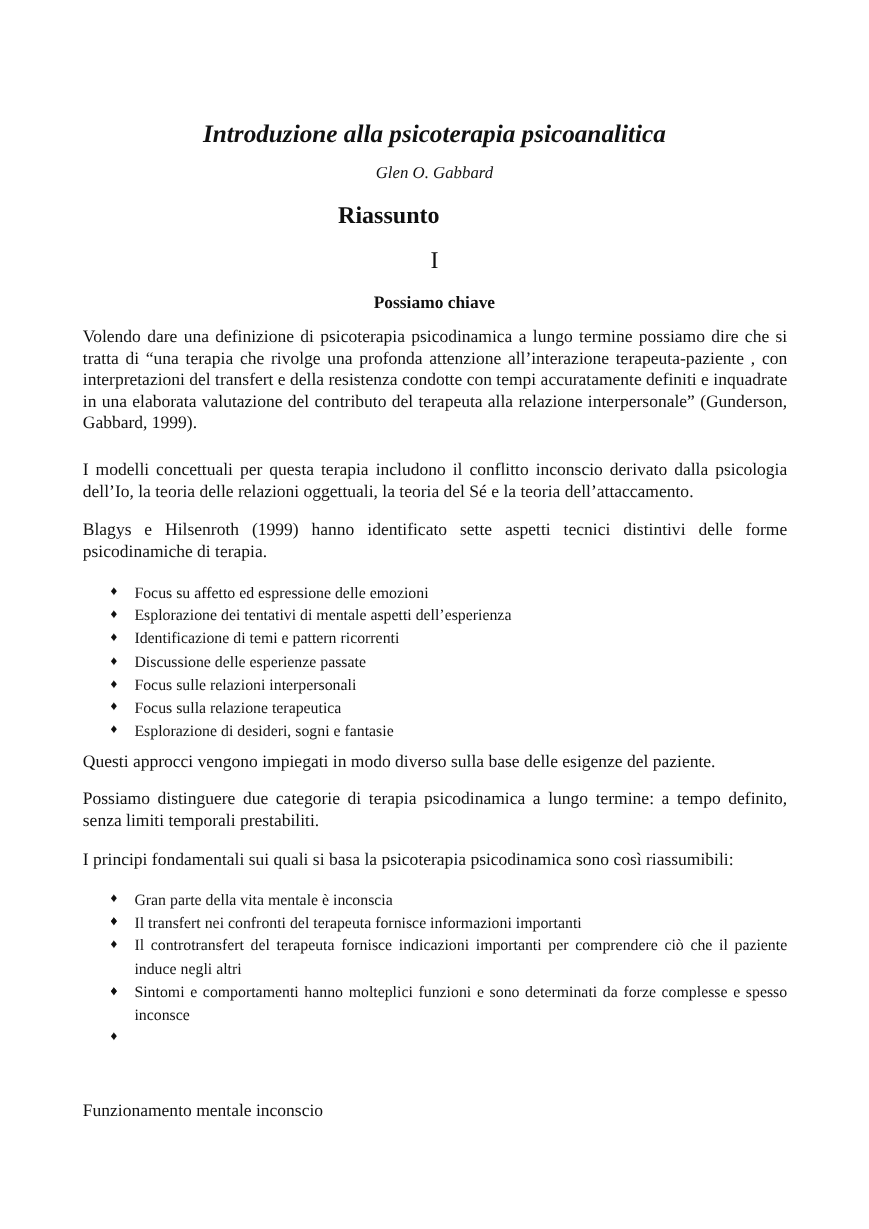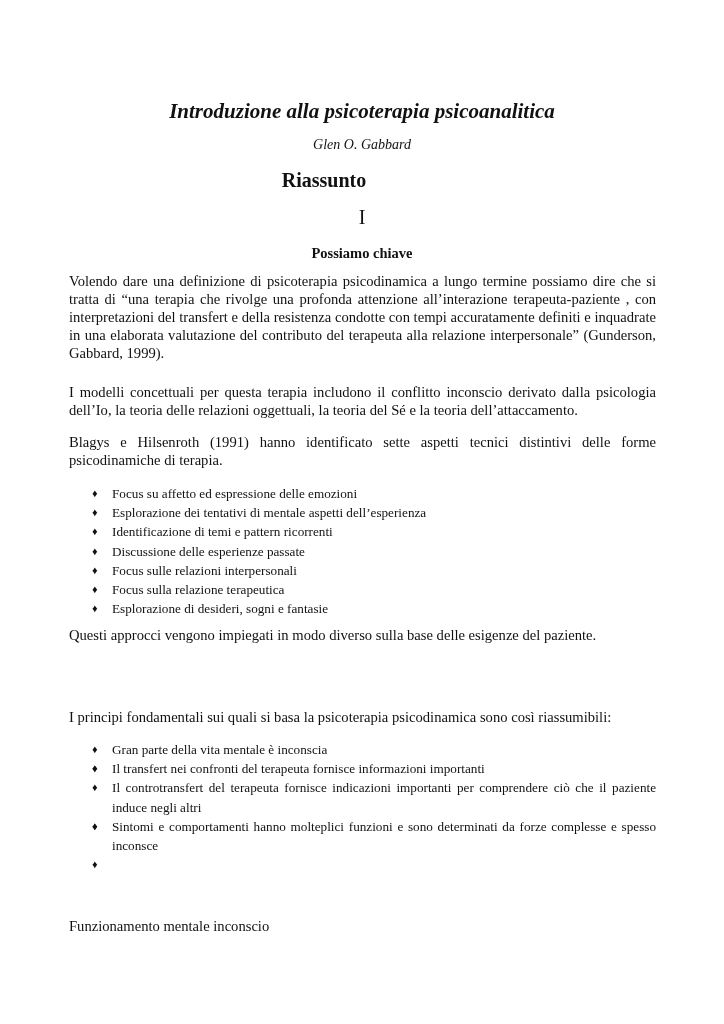--- a/index.html
+++ b/index.html
@@ -46,35 +46,38 @@
   <div class="doc-chapter">I</div>
   <div class="doc-section">Possiamo chiave</div>
 
   <div class="body" style="top:260px;">
     <p class="para">Volendo dare una definizione di psicoterapia psicodinamica a lungo termine possiamo dire che si tratta di “una terapia che rivolge una profonda attenzione all’interazione terapeuta-paziente , con interpretazioni del transfert e della resistenza condotte con tempi accuratamente definiti e inquadrate in una elaborata valutazione del contributo del terapeuta alla relazione interpersonale” (Gunderson, Gabbard, 1999).</p>
   </div>
   <div class="body" style="top:371px;">
     <p class="para">I modelli concettuali per questa terapia includono il conflitto inconscio derivato dalla psicologia dell’Io, la teoria delle relazioni oggettuali, la teoria del Sé e la teoria dell’attaccamento.</p>
   </div>
   <div class="body" style="top:421px;">
-    <p class="para">Blagys e Hilsenroth (1991) hanno identificato sette aspetti tecnici distintivi delle forme psicodinamiche di terapia.</p>
+    <p class="para">Blagys e Hilsenroth (1999) hanno identificato sette aspetti tecnici distintivi delle forme psicodinamiche di terapia.</p>
   </div>
 
   <ul class="list" style="top:472px;">
     <li><span class="bullet">♦</span><span>Focus su affetto ed espressione delle emozioni</span></li>
     <li><span class="bullet">♦</span><span>Esplorazione dei tentativi di mentale aspetti dell’esperienza</span></li>
     <li><span class="bullet">♦</span><span>Identificazione di temi e pattern ricorrenti</span></li>
     <li><span class="bullet">♦</span><span>Discussione delle esperienze passate</span></li>
     <li><span class="bullet">♦</span><span>Focus sulle relazioni interpersonali</span></li>
     <li><span class="bullet">♦</span><span>Focus sulla relazione terapeutica</span></li>
     <li><span class="bullet">♦</span><span>Esplorazione di desideri, sogni e fantasie</span></li>
   </ul>
 
   <div class="body" style="top:614px;">
     <p class="para">Questi approcci vengono impiegati in modo diverso sulla base delle esigenze del paziente.</p>
+  </div>
+  <div class="body" style="top:645px;">
+    <p class="para">Possiamo distinguere due categorie di terapia psicodinamica a lungo termine: a tempo definito, senza limiti temporali prestabiliti.</p>
   </div>
   <div class="body" style="top:696px;">
     <p class="para">I principi fondamentali sui quali si basa la psicoterapia psicodinamica sono così riassumibili:</p>
   </div>
 
   <ul class="list wide" style="top:728px;">
     <li><span class="bullet">♦</span><span>Gran parte della vita mentale è inconscia</span></li>
     <li><span class="bullet">♦</span></li>
     <li><span class="bullet">♦</span><span>Il transfert nei confronti del terapeuta fornisce informazioni importanti</span></li>
     <li><span class="bullet">♦</span><span>Il controtransfert del terapeuta fornisce indicazioni importanti per comprendere ciò che il paziente induce negli altri</span></li>

